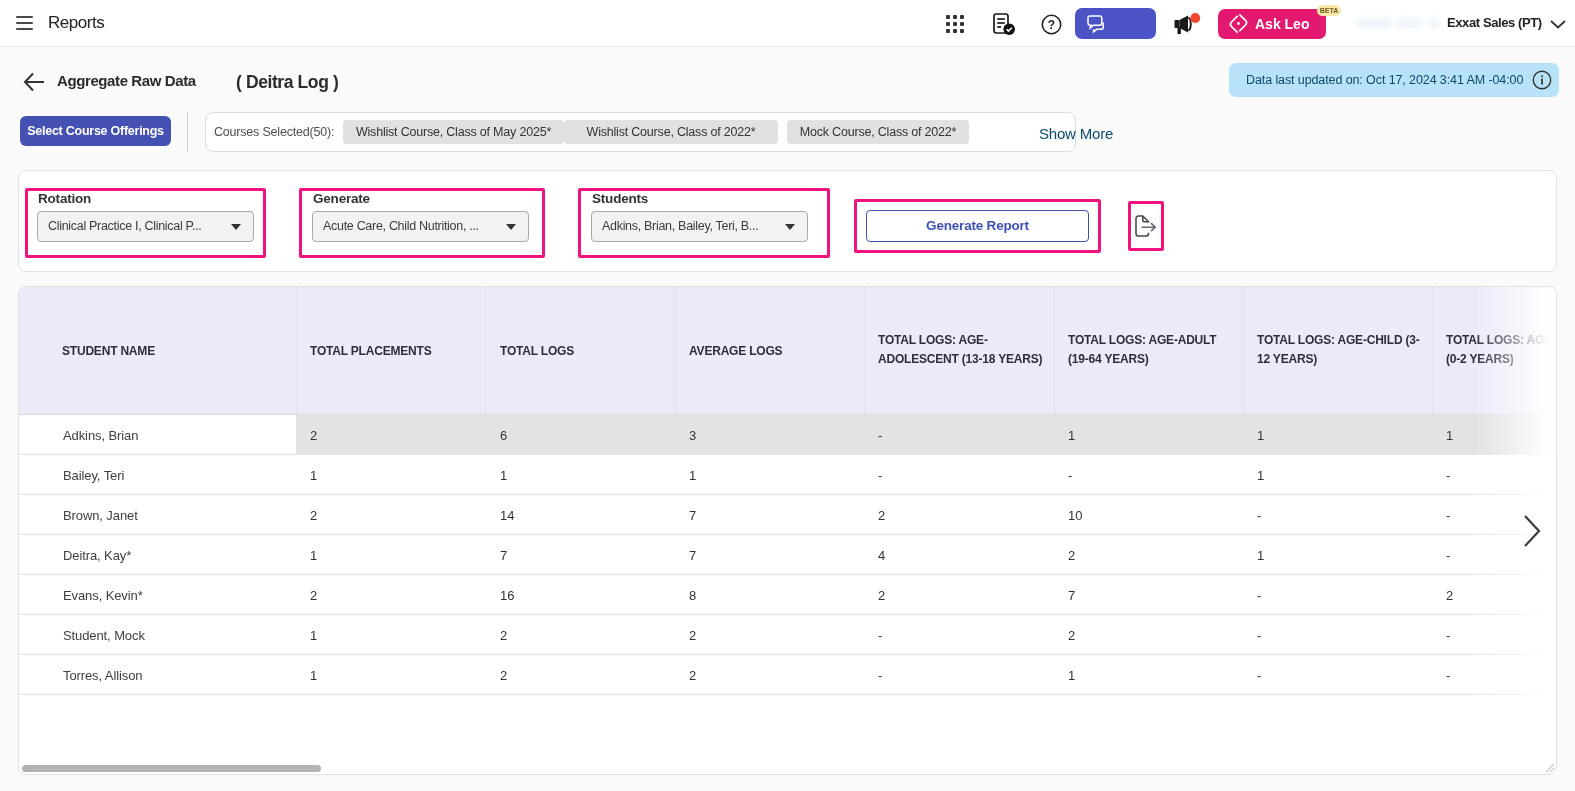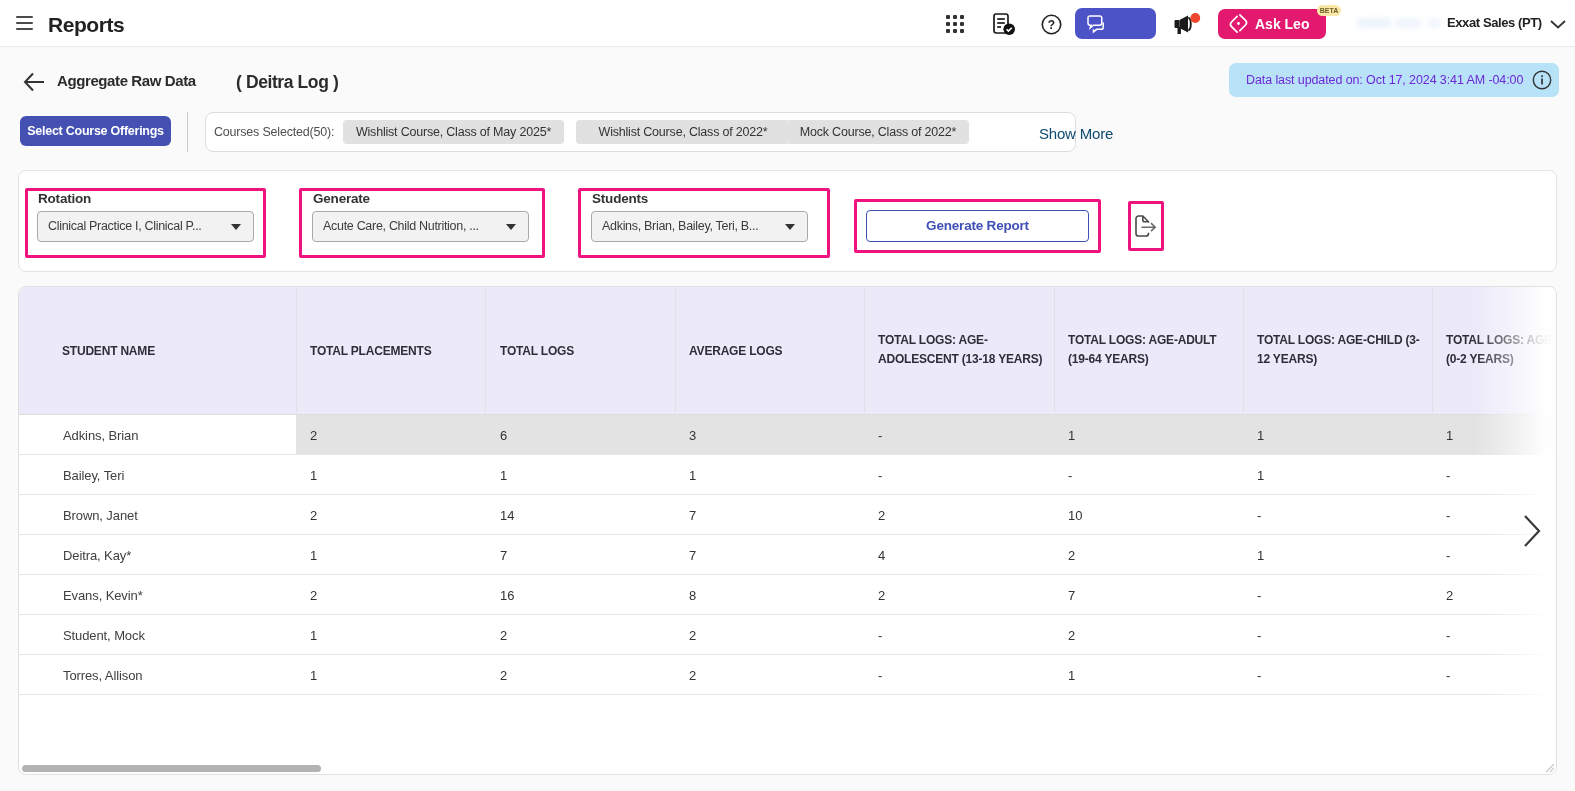--- a/index.html
+++ b/index.html
@@ -2,41 +2,41 @@
 <html><head>
 <meta charset="utf-8">
 <style>
 *{margin:0;padding:0;box-sizing:border-box}
 html,body{width:1575px;height:791px;background:#fafafa;font-family:"Liberation Sans",sans-serif;overflow:hidden}
 body{position:relative}
 .a{position:absolute}
 
 #appbar{left:0;top:0;width:1575px;height:47px;background:#fff;border-bottom:1px solid #ebebeb}
 .hline{left:16px;width:17px;height:2px;background:#4a4a4a;border-radius:1px}
-#rep{left:48px;top:13px;font-size:21px;font-weight:700;color:#222;letter-spacing:-0.45px}
+#rep{left:48px;top:13px;font-size:17px;font-weight:400;color:#222;letter-spacing:-0.45px}
 #chatbtn{left:1075px;top:8px;width:81px;height:31px;background:#4B53C6;border-radius:7px}
 #chattxt{left:1175px;top:16px;font-size:13.5px;font-weight:700;color:#fff}
 #askleo{left:1218px;top:9px;width:108px;height:30px;background:#E3196F;border-radius:7px}
 #asktxt{left:1255px;top:16px;font-size:14px;font-weight:700;color:#fff}
 #beta{left:1317px;top:5px;width:24px;height:11px;background:#F8E7A7;border-radius:6px;font-size:7px;font-weight:700;color:#6d5c22;text-align:center;line-height:11px}
 #exxat{left:1447px;top:15px;font-size:13px;font-weight:700;color:#222;letter-spacing:-0.4px}
 .smudge{background:#e2eef9;border-radius:2px;filter:blur(2.5px);opacity:0.6}
 
 #pgtitle{left:57px;top:72px;font-size:15px;font-weight:600;color:#2b2b2b;letter-spacing:-0.4px}
 #pgsub{left:236px;top:72px;font-size:17.5px;font-weight:600;color:#2b2b2b;letter-spacing:-0.4px}
 #datapill{left:1229px;top:63px;width:330px;height:34px;background:#B7E2F8;border-radius:7px}
-#datatxt{left:1246px;top:73px;font-size:12.5px;color:#6d28d9;letter-spacing:-0.1px}
+#datatxt{left:1246px;top:73px;font-size:12.5px;color:#0c4a6e;letter-spacing:-0.1px}
 
 #scobtn{left:20px;top:116px;width:151px;height:30px;background:#4450B2;border-radius:6px;color:#fff;font-size:12.5px;letter-spacing:-0.25px;font-weight:700;text-align:center;line-height:30px}
 #vdiv{left:187px;top:112px;width:1px;height:40px;background:#ccc}
 #cbox{left:205px;top:112px;width:871px;height:40px;background:#fff;border:1px solid #ddd;border-radius:8px}
 #cslabel{left:214px;top:125px;font-size:12.5px;color:#4f4f4f;letter-spacing:-0.2px}
 .chip{top:120px;height:24px;background:#E1E1E1;border-radius:4px;font-size:12.5px;letter-spacing:-0.2px;color:#333;text-align:center;line-height:24px}
 #chip1{left:343px;width:221px}
-#chip2{left:576px;width:214px}
+#chip2{left:564px;width:214px}
 #chip3{left:787px;width:182px}
 #showmore{left:1039px;top:125px;font-size:15px;color:#0c4a6e;letter-spacing:-0.2px}
 
 #fpanel{left:18px;top:170px;width:1539px;height:102px;background:#fff;border:1px solid #e3e3e3;border-radius:8px}
 .pink{border:3.5px solid #F0137F;border-radius:2px}
 #pbox1{left:25px;top:188px;width:241px;height:70px}
 #pbox2{left:299px;top:188px;width:246px;height:70px}
 #pbox3{left:578px;top:188px;width:252px;height:70px}
 #pbox4{left:854px;top:199px;width:247px;height:54px}
 #pbox5{left:1128px;top:201px;width:36px;height:50px}

